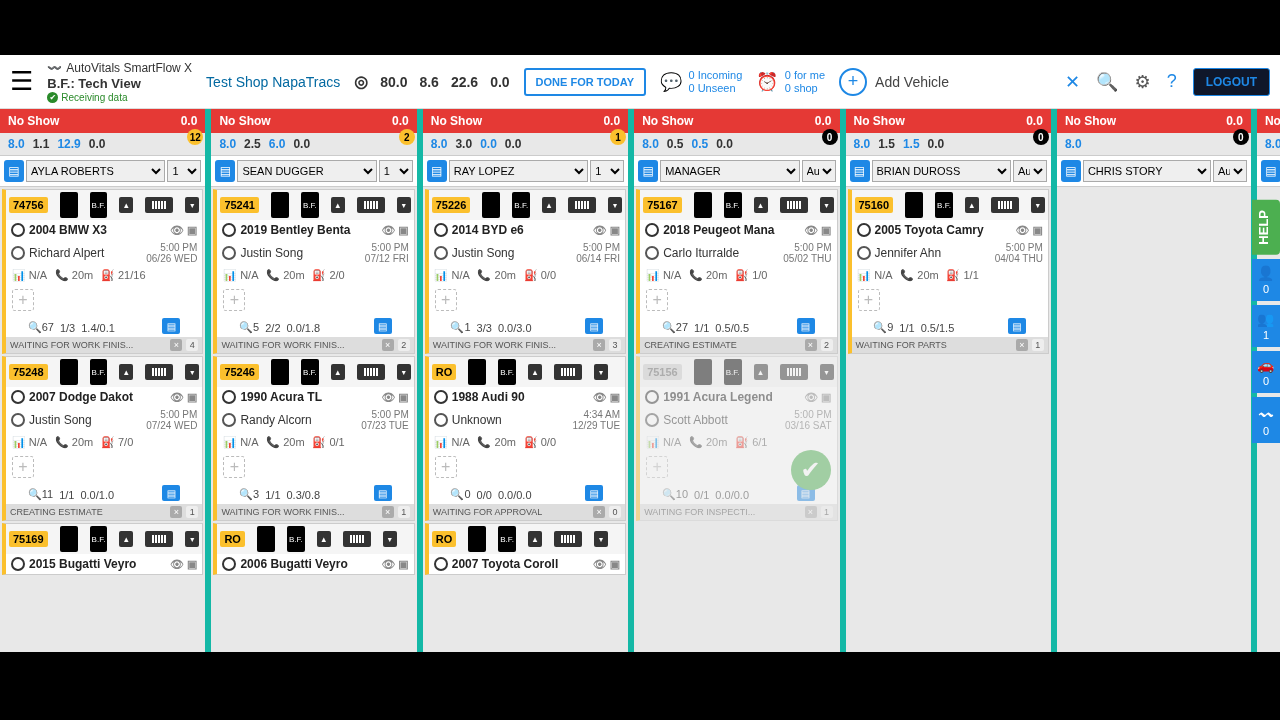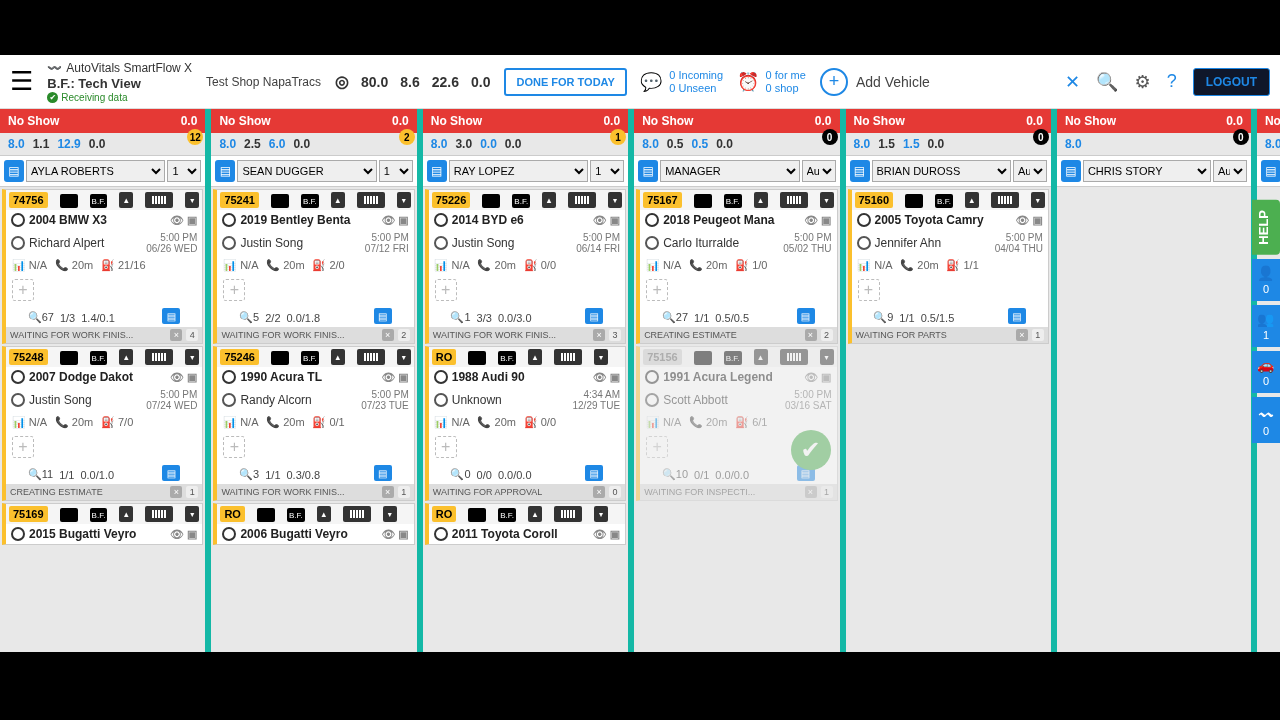--- a/index.html
+++ b/index.html
@@ -7,21 +7,21 @@
   .app { position: absolute; top: 55px; left: 0; right: 0; bottom: 68px; background: #f0f0f0; display: flex; flex-direction: column; }
 
   
   .topbar { display: flex; align-items: center; gap: 14px; padding: 6px 10px; background: #fff; border-bottom: 1px solid #ddd; height: 54px; }
   .menu-btn { font-size: 26px; cursor: pointer; user-select: none; }
   .brand { display: flex; flex-direction: column; gap: 1px; }
   .brand-top { font-size: 12px; color: #333; display:flex; align-items:center; gap:4px;}
   .brand-sub { font-size: 13px; color: #333; font-weight: bold;}
   .recv { font-size: 10px; color: #2a8a2a; display:flex; align-items:center; gap:3px;}
   .recv::before { content:"✔"; background:#2a8a2a; color:#fff; border-radius:50%; width:11px; height:11px; font-size:8px; display:inline-flex; align-items:center; justify-content:center;}
-  .shop { font-size: 12px; color:#404040; }
+  .shop { font-size: 14px; color:#0369a1; }
   .metrics { display:flex; align-items:center; gap:12px; font-size:14px; color:#333; font-weight:bold;}
   .metrics .target-icon { font-size:16px; }
   .done-btn { border:2px solid #1e88e5; color:#1e88e5; background:#fff; padding:6px 10px; font-size:11px; font-weight:bold; border-radius:3px;}
   .notif-block { display:flex; flex-direction:column; font-size:11px; color:#1e88e5; gap:1px;}
   .notif-block span { white-space:nowrap;}
   .notif-group { display:flex; align-items:center; gap:6px;}
   .notif-icon { font-size:18px; color:#555;}
   .add-veh { display:flex; align-items:center; gap:8px; font-size:14px; color:#444;}
   .add-veh .plus { width:28px; height:28px; border:2px solid #1e88e5; color:#1e88e5; border-radius:50%; display:flex; align-items:center; justify-content:center; font-size:18px;}
   .topbar-right { margin-left:auto; display:flex; align-items:center; gap:16px;}
@@ -42,24 +42,24 @@
   .badge-ct.black { background:#000; color:#fff;}
   .techsel { display:flex; gap:2px; padding:2px 4px; align-items:center; background:#fff; border-top:1px solid #ccc; border-bottom:1px solid #ccc; height:32px;}
   .techsel .chat { width:20px; height:22px; background:#1e88e5; border-radius:3px; display:flex; align-items:center; justify-content:center; color:#fff; font-size:12px;}
   .techsel select { flex:1; font-size:11px; border:1px solid #aaa; height:22px; min-width:0;}
   .techsel select.small { flex:0 0 34px;}
 
   .cards { flex:1; overflow-y:auto; padding:2px; display:flex; flex-direction:column; gap:2px;}
 
   .card { background:#fff; border:1px solid #ccc; border-left:4px solid #fbc02d; font-size:11px; position:relative;}
   .card.faded { opacity:0.45;}
-  .card-top { display:flex; align-items:flex-end; gap:12px; padding:2px 3px; background:#f5f5f5;}
+  .card-top { display:flex; align-items:center; gap:12px; padding:2px 3px; background:#f5f5f5;}
   .ro { background:#fbc02d; color:#000; font-weight:bold; font-size:11px; padding:2px 4px; border-radius:2px;}
   .ro.grey { background:#ccc; color:#666;}
-  .pill { width:18px; height:14px; background:#000; border-radius:2px;}
+  .pill { width:18px; height:26px; background:#000; border-radius:2px;}
   .pill.bf { background:#000; color:#fff; font-size:8px; display:flex; align-items:center; justify-content:center; padding:0 2px; width:auto;}
   .arrow { background:#333; color:#fff; width:14px; height:16px; display:flex; align-items:center; justify-content:center; font-size:9px; border-radius:2px;}
   .bars { background:#333; width:28px; height:16px; border-radius:2px; display:flex; align-items:center; justify-content:center; gap:1px;}
   .bars span{width:2px;height:8px;background:#fff;}
   .dd { background:#333; color:#fff; width:14px; height:16px; display:flex; align-items:center; justify-content:center; font-size:8px; border-radius:2px;}
 
   .veh { display:flex; align-items:center; gap:4px; padding:3px 5px; font-weight:bold; font-size:12px; color:#222;}
   .veh .cicon{width:14px;height:14px;border:2px solid #333;border-radius:50%;flex-shrink:0;}
   .veh .ricons { margin-left:auto; display:flex; gap:3px; color:#888; font-size:11px;}
   .cust { display:flex; align-items:center; gap:4px; padding:2px 5px; font-size:12px; color:#333;}
@@ -555,21 +555,21 @@
                 <span></span>
                 <span></span>
                 <span></span>
                 <span></span>
                 <span></span>
               </span>
       <span class="dd">▾</span>
     </div>
             <div class="veh">
               <span class="cicon"></span>
-              <span>2011 Toyota Coroll</span>
+              <span>2007 Toyota Coroll</span>
               <span class="ricons">
                 <span>👁</span>
                 <span>▣</span>
               </span>
             </div>
           </div>
         </div>
       </div>
       <div class="col">
         <div class="noshow">

